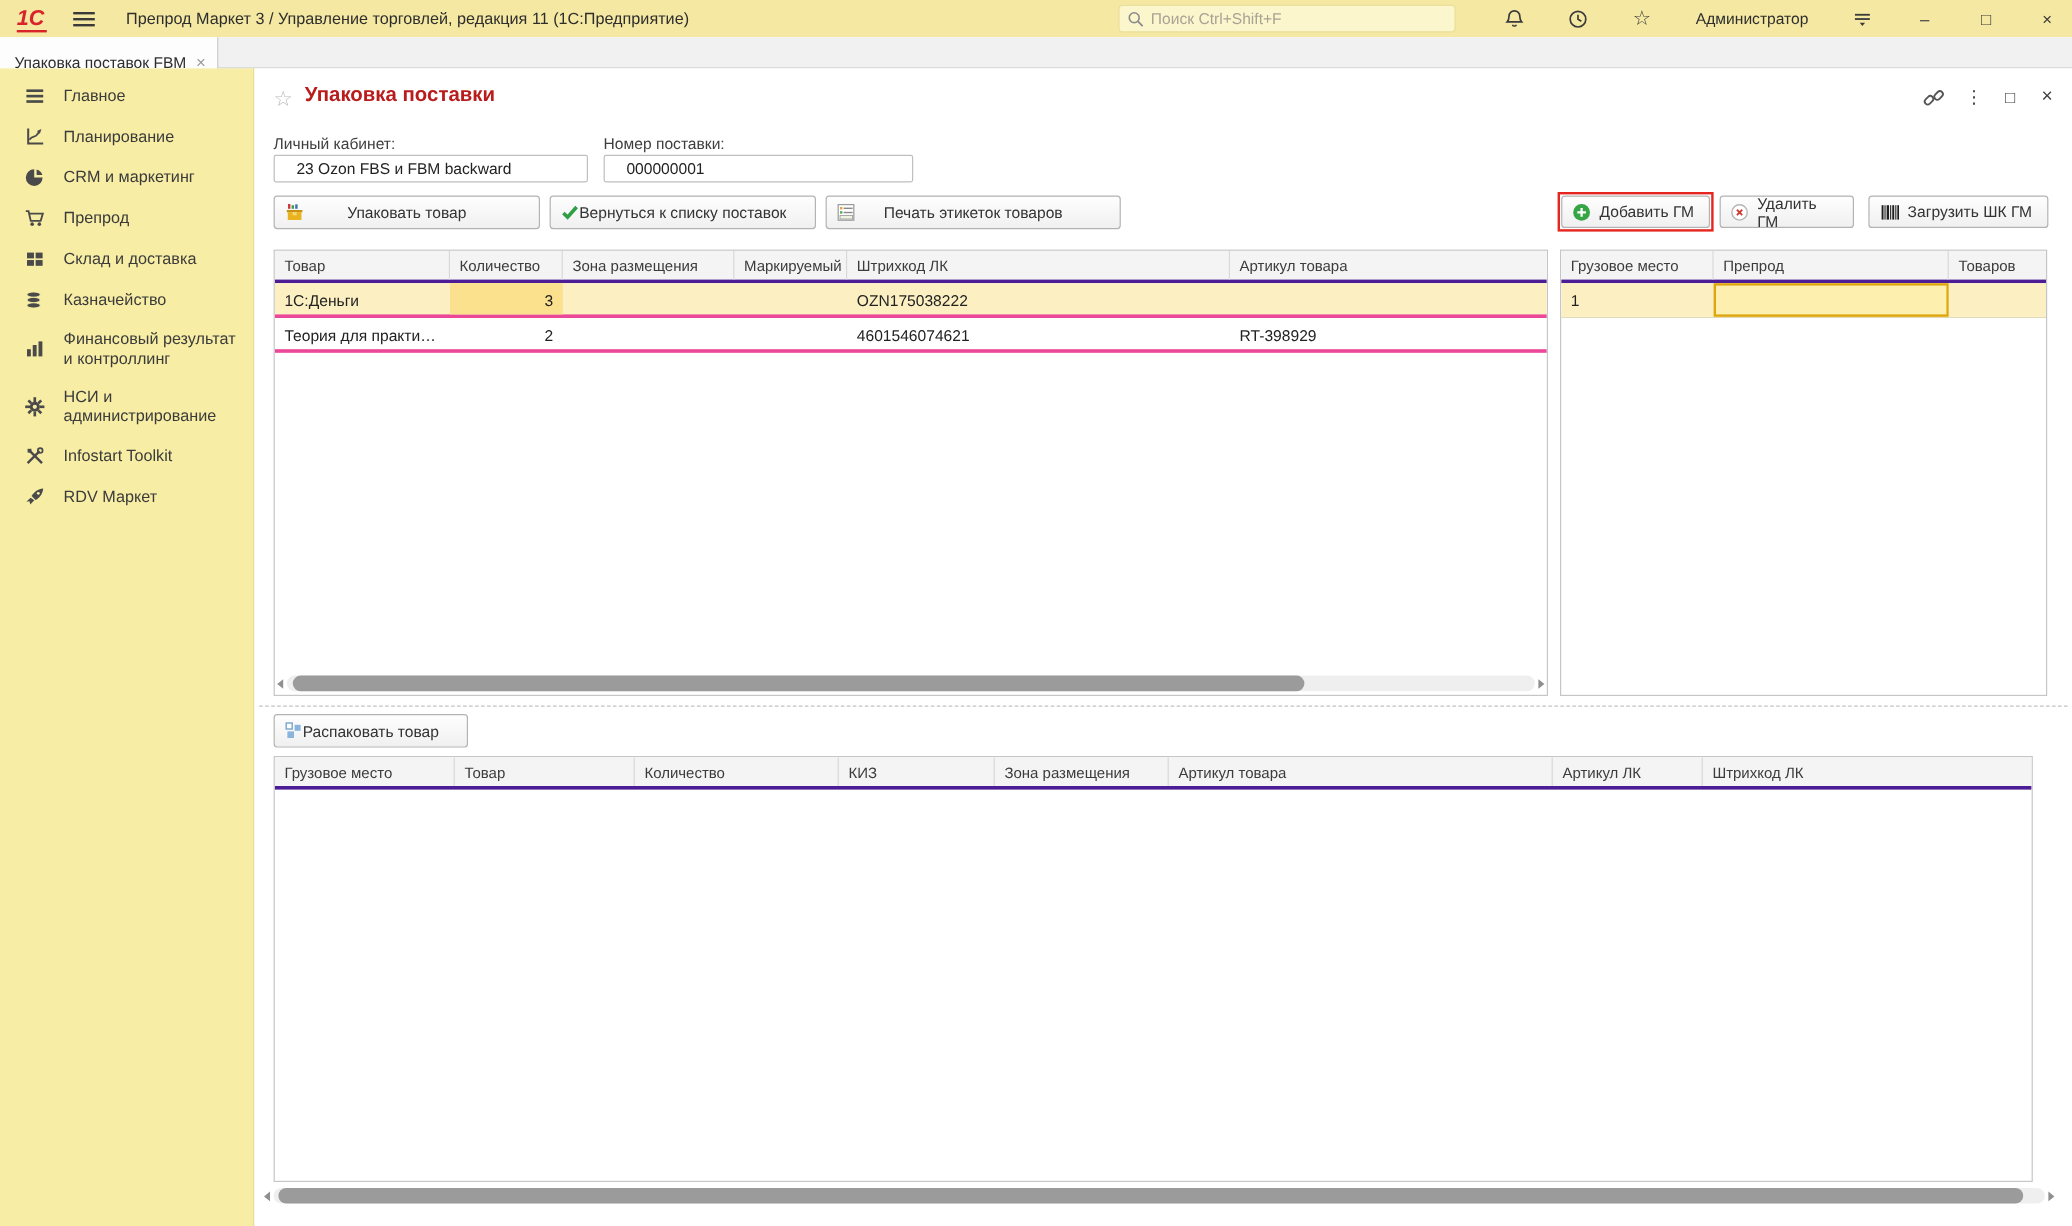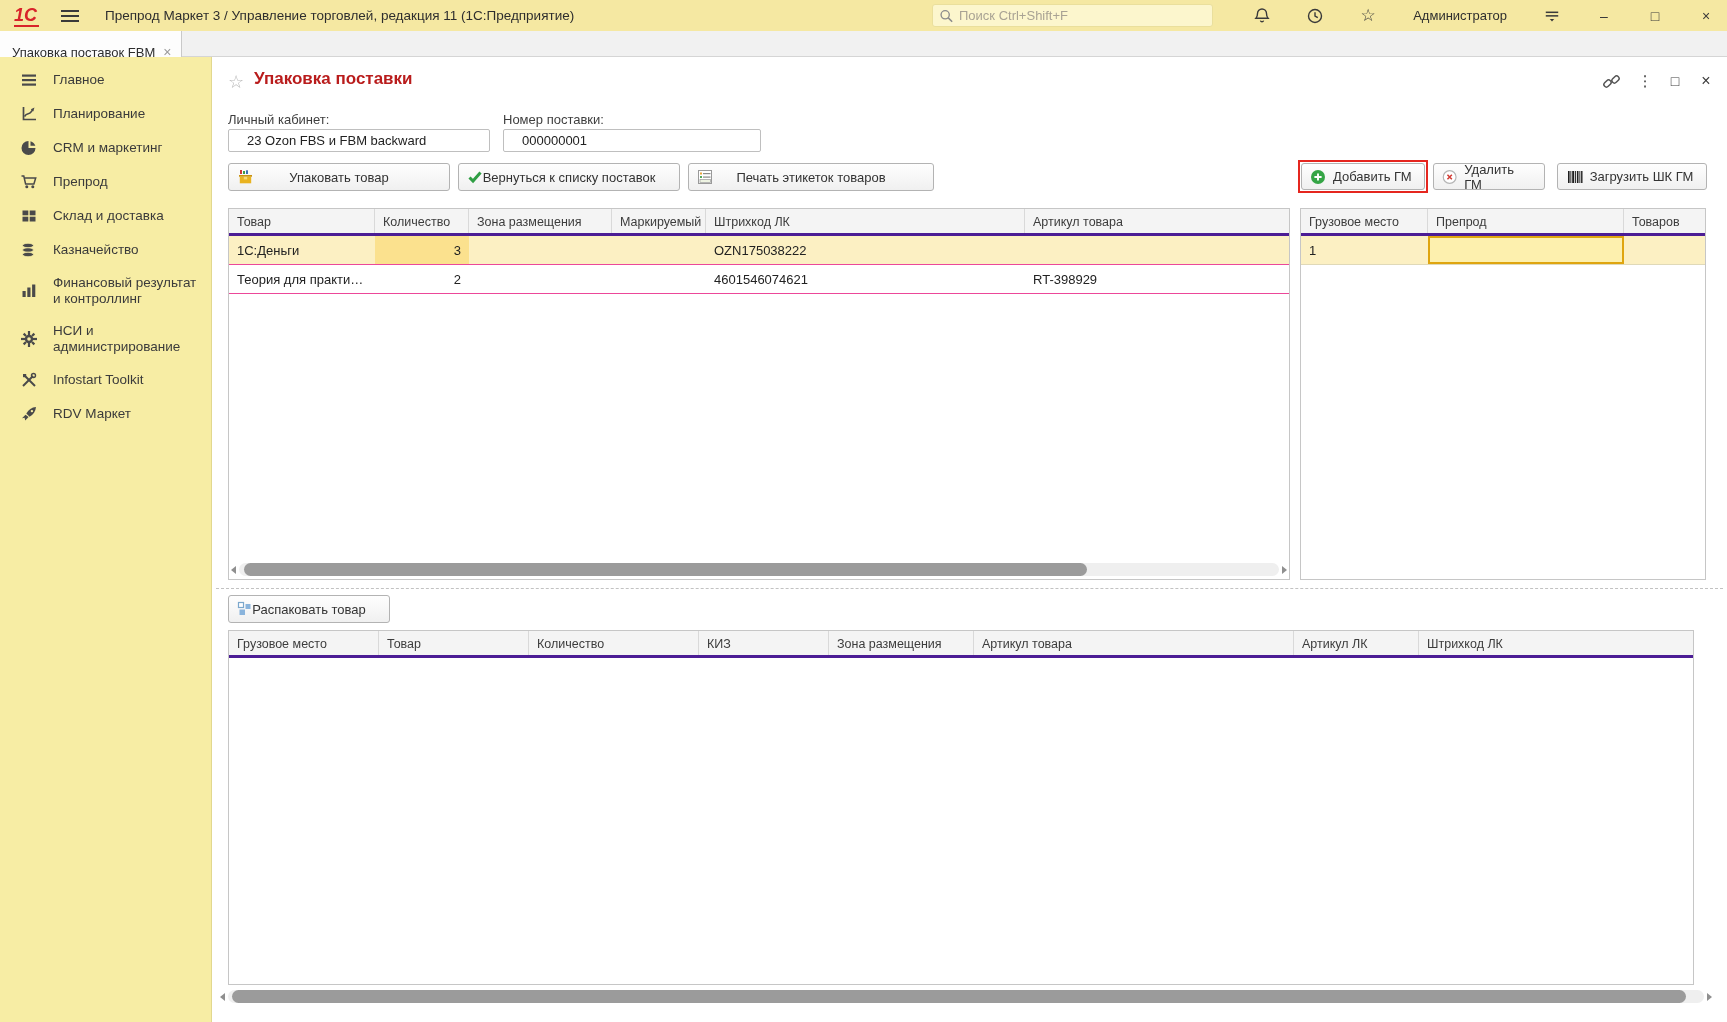--- a/index.html
+++ b/index.html
@@ -51,21 +51,21 @@
   .btn .lic { position:absolute; left:8px; top:50%; transform:translateY(-50%); display:flex; }
   .btn-sm { position:static; height:27px; padding:0 12px 0 8px; display:inline-flex; gap:7px; }
   .annot { position:absolute; top:103px; left:1086px; border:2px solid #e5261f; padding:1px; display:flex; }
   .rgroup { position:absolute; top:106px; display:flex; }
 
   
   .tbl { position:absolute; border:1px solid #c6c6c6; background:#fff; overflow:hidden; }
   .thead { display:flex; background:#f4f4f4; border-bottom:3px solid #4c1d95; height:27px; }
   .th { font-size:12.5px; color:#3c3c3c; padding:6px 8px 0 8px; border-right:1px solid #d9d9d9; white-space:nowrap; overflow:hidden; }
   .th:last-child { border-right:none; }
-  .trow { display:flex; height:29px; border-bottom:1px solid #ec4899; }
+  .trow { display:flex; height:29px; border-bottom:3px solid #ec4899; }
   .td { font-size:13px; color:#222; padding:7px 8px 0 8px; white-space:nowrap; overflow:hidden; }
   .num { text-align:right; }
   .sel { background:#fcf0c3; }
   .curcell { background:#fbe18e; }
   .editcell { background:#fdf0ae; border:2px solid #dfa50f; padding-top:5px; }
 
   
   .hscroll { position:absolute; height:15px; display:flex; align-items:center; gap:3px; }
   .arr { width:0; height:0; border-top:4px solid transparent; border-bottom:4px solid transparent; cursor:pointer; }
   .arr-l { border-right:5px solid #8f8f8f; }

